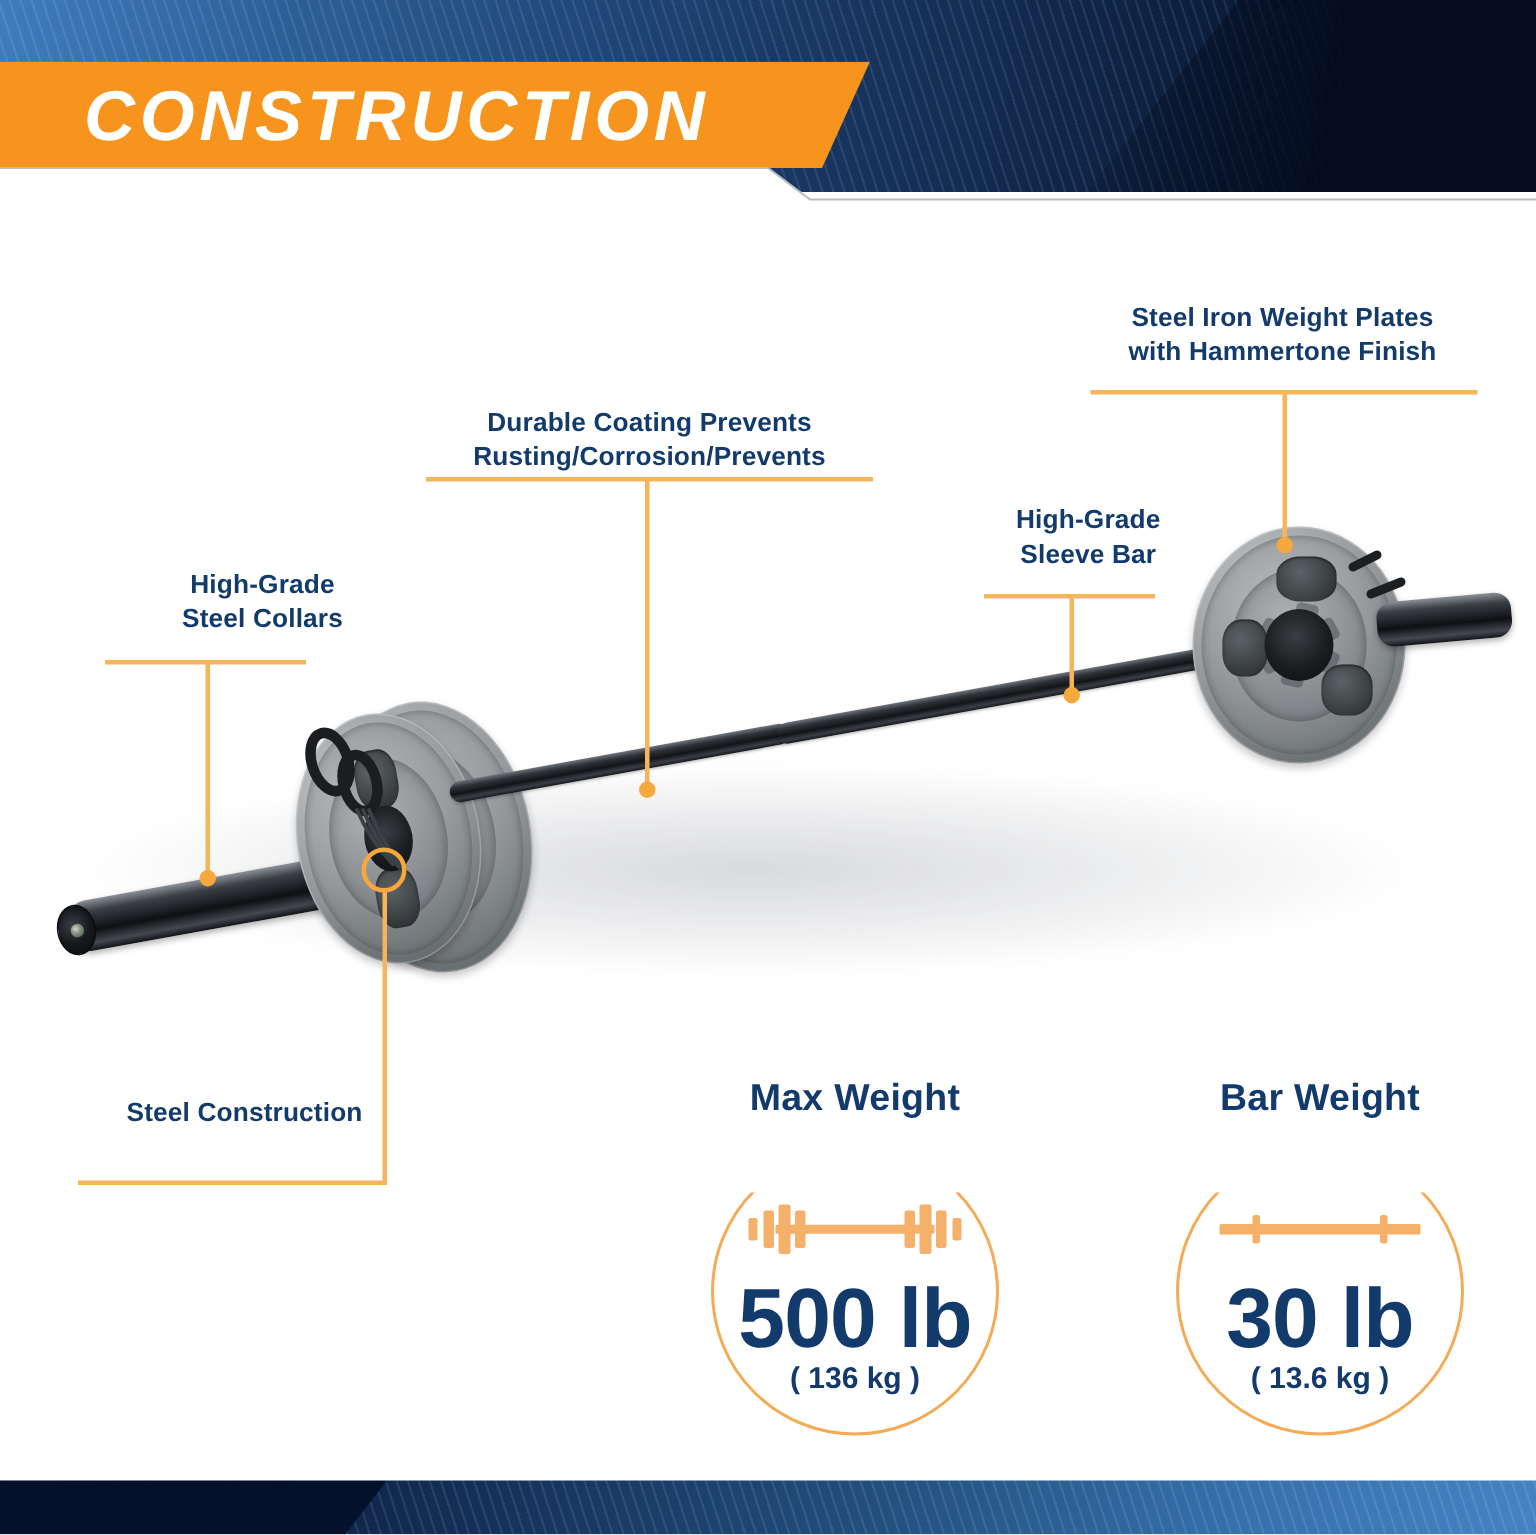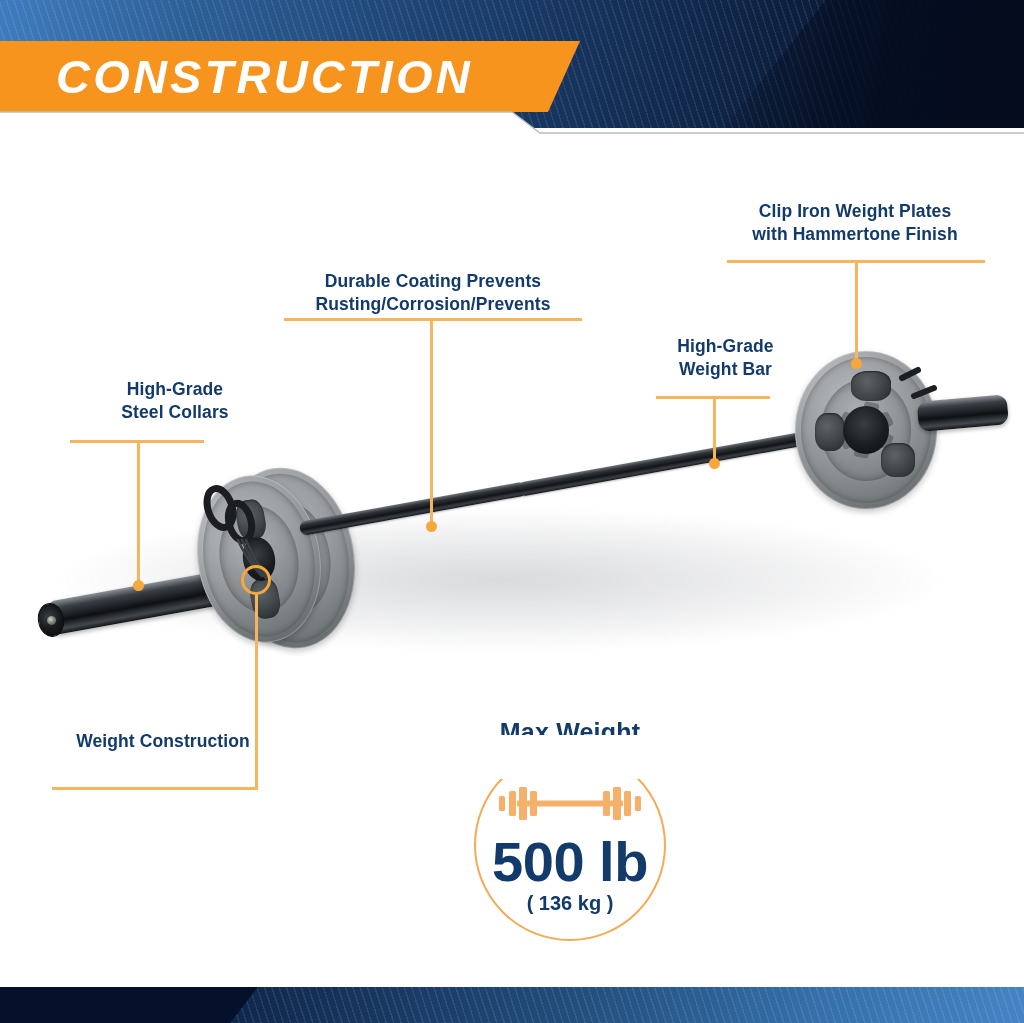--- a/index.html
+++ b/index.html
@@ -167,21 +167,21 @@
     position:absolute; border-radius:50%;
     background: radial-gradient(ellipse at center, rgba(80,85,95,0.22) 0%, rgba(120,125,135,0.10) 48%, rgba(255,255,255,0) 72%);
     filter: blur(4px);
   }
 
   
   .stats { position:absolute; left:0; top:712px; width:1024px; height:240px; }
   .stat { position:absolute; width:230px; text-align:center; }
   .stat-title {
     color:#123a6b; font-size:25px; font-weight:700; letter-spacing:0.2px;
-    line-height:1; margin-bottom:4px;
+    line-height:1; margin-bottom:20px;
   }
   .stat-circle {
     position:relative; width:192px; height:192px; margin:0 auto;
     border-radius:50%;
     border:2.5px solid #f4ab55;
     display:flex; flex-direction:column; align-items:center; justify-content:center;
   }
   .stat-circle::after {
     content:""; position:absolute; left:-3px; top:-16px; width:198px; height:44px;
     background:#ffffff;
@@ -286,44 +286,44 @@
 
   <div class="callout center" style="left:60px; top:378px; width:230px;">
     <div class="ctext">High-Grade</div>
     <div class="ctext">Steel Collars</div>
   </div>
   <div class="hbar" style="left:70px; top:440px; width:134px;"></div>
   <div class="vline" style="left:137px; top:440px; height:144px;"></div>
   <div class="dot" style="left:133px; top:580px;"></div>
 
   <div class="callout center" style="left:38px; top:730px; width:250px;">
-    <div class="ctext">Weight Construction</div>
+    <div class="ctext">Steel Construction</div>
   </div>
   <div class="hbar" style="left:52px; top:787px; width:206px;"></div>
   <div class="vline" style="left:255px; top:592px; height:197px;"></div>
   <div class="ring" style="left:241px; top:565px;"></div>
 
   <div class="callout center" style="left:273px; top:270px; width:320px;">
     <div class="ctext">Durable Coating Prevents</div>
     <div class="ctext">Rusting/Corrosion/Prevents</div>
   </div>
   <div class="hbar" style="left:284px; top:318px; width:298px;"></div>
   <div class="vline" style="left:430px; top:318px; height:206px;"></div>
   <div class="dot" style="left:426px; top:521px;"></div>
 
   <div class="callout center" style="left:648px; top:335px; width:155px;">
     <div class="ctext">High-Grade</div>
-    <div class="ctext">Weight Bar</div>
+    <div class="ctext">Sleeve Bar</div>
   </div>
   <div class="hbar" style="left:656px; top:396px; width:114px;"></div>
   <div class="vline" style="left:713px; top:396px; height:66px;"></div>
   <div class="dot" style="left:709px; top:458px;"></div>
 
   <div class="callout center" style="left:724px; top:200px; width:262px;">
-    <div class="ctext">Clip Iron Weight Plates</div>
+    <div class="ctext">Steel Iron Weight Plates</div>
     <div class="ctext">with Hammertone Finish</div>
   </div>
   <div class="hbar" style="left:727px; top:260px; width:258px;"></div>
   <div class="vline" style="left:855px; top:260px; height:101px;"></div>
   <div class="dot" style="left:851px; top:358px;"></div>
 
   <div class="stats">
 
     <div class="stat" style="left:455px; top:8px;">
       <div class="stat-title">Max Weight</div>
@@ -341,20 +341,36 @@
               <rect x="108" y="8" width="7" height="25" rx="1.5"></rect>
               <rect x="140" y="13" width="6" height="15" rx="1.5"></rect>
             </g>
           </svg>
         </div>
         <div class="stat-value">500 lb</div>
         <div class="stat-sub">( 136 kg )</div>
       </div>
     </div>
 
+    <div class="stat" style="left:765px; top:8px;">
+      <div class="stat-title">Bar Weight</div>
+      <div class="stat-circle">
+        <div class="stat-icon">
+          <svg width="150" height="40" viewBox="0 0 150 40">
+            <g fill="#f5b069">
+              <rect x="8" y="17" width="134" height="7" rx="1"></rect>
+              <rect x="30" y="11" width="5" height="19" rx="1.5"></rect>
+              <rect x="115" y="11" width="5" height="19" rx="1.5"></rect>
+            </g>
+          </svg>
+        </div>
+        <div class="stat-value">30 lb</div>
+        <div class="stat-sub">( 13.6 kg )</div>
+      </div>
+    </div>
 
   </div>
 
   <div class="footer-top-slant"></div>
   <div class="footer-band">
     <div class="stripes"></div>
     <div class="notch"></div>
   </div>
 
 </div>

